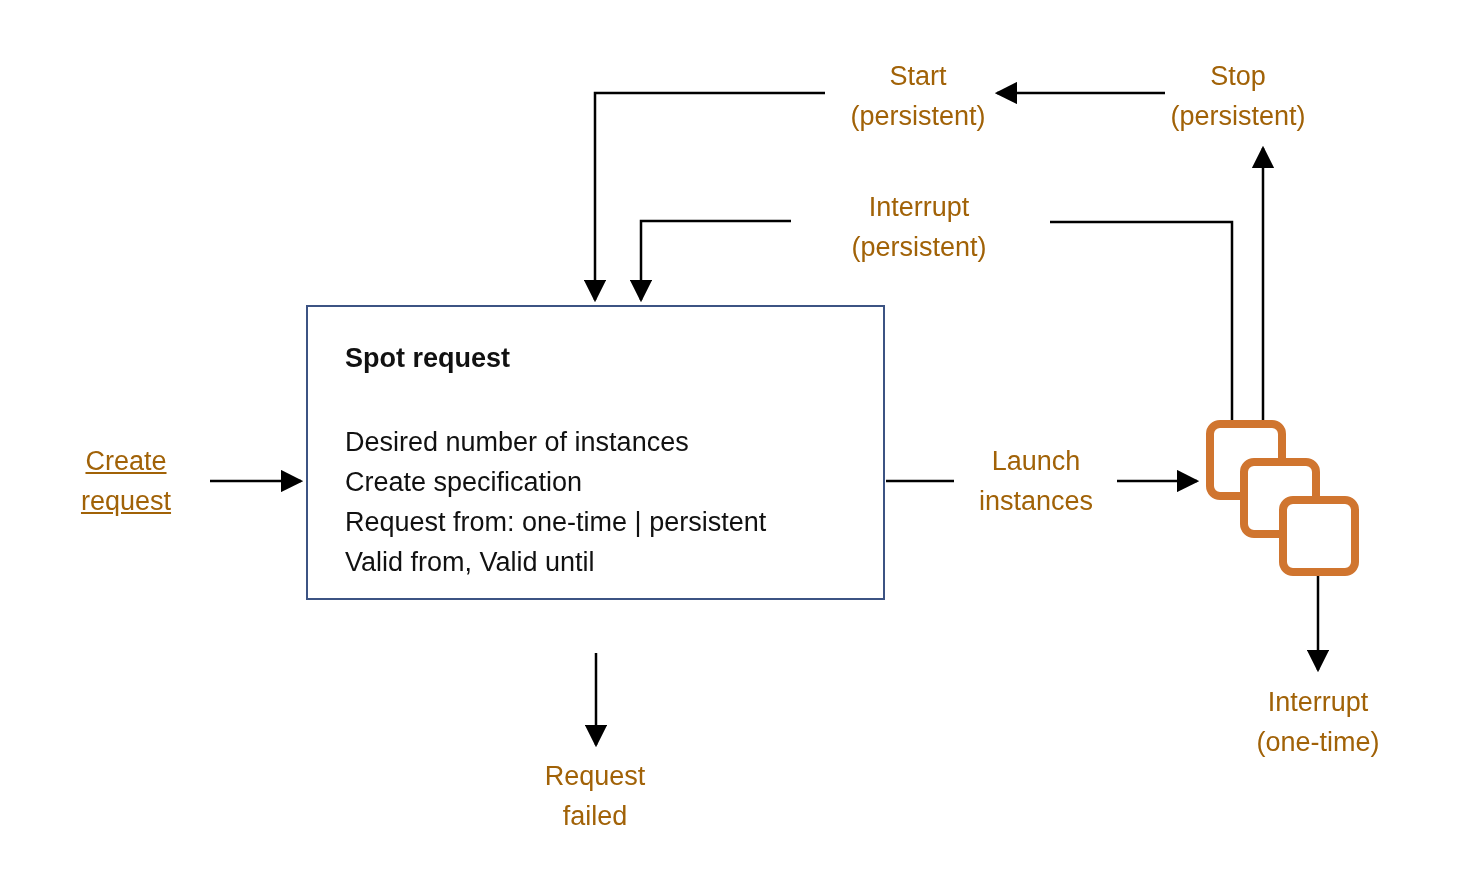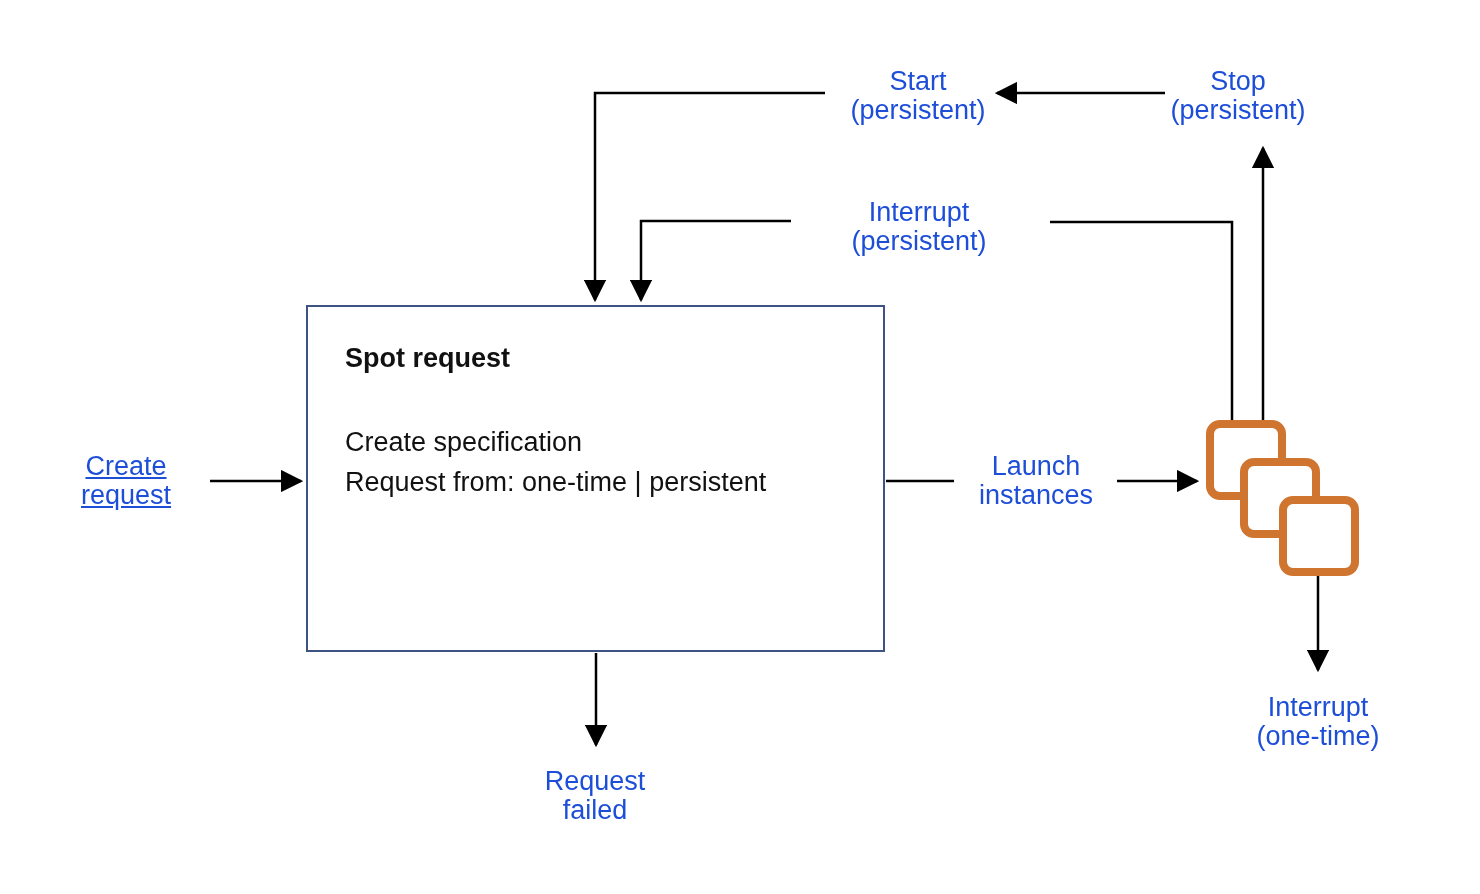--- a/index.html
+++ b/index.html
@@ -21,29 +21,29 @@
     top: 0;
     width: 1480px;
     height: 894px;
   }
   .lbl {
     position: absolute;
     transform: translate(-50%, -50%);
     white-space: pre-line;
     text-align: center;
     font-size: 27px;
-    line-height: 29px;
-    color: #1d4ed8;
+    line-height: 40px;
+    color: #a16207;
   }
   .spot-box {
     position: absolute;
     left: 306px;
     top: 305px;
     width: 579px;
-    height: 347px;
+    height: 295px;
     border: 2.5px solid #3c5383;
     box-sizing: border-box;
     background: #ffffff;
     padding: 31px 20px 0 37px;
   }
   .spot-box .box-title {
     font-weight: bold;
     font-size: 27px;
     line-height: 40px;
     color: #111111;
@@ -89,22 +89,24 @@
 
     <g>
       <rect x="1210" y="424" width="72" height="72" rx="10" fill="#ffffff" stroke-width="8" stroke="#d0752f"></rect>
       <rect x="1244" y="462" width="72" height="72" rx="10" fill="#ffffff" stroke-width="8" stroke="#d0752f"></rect>
       <rect x="1283" y="500" width="72" height="72" rx="10" fill="#ffffff" stroke-width="8" stroke="#d0752f"></rect>
     </g>
   </svg>
 
   <div class="spot-box">
     <div class="box-title">Spot request</div>
+    <div class="box-line">Desired number of instances</div>
     <div class="box-line">Create specification</div>
     <div class="box-line">Request from: one-time | persistent</div>
+    <div class="box-line">Valid from, Valid until</div>
   </div>
 
   <div class="lbl" style="left:126px; top:481px;text-decoration:underline;">Create
 request</div>
 
   <div class="lbl" style="left:918px; top:96px;">Start
 (persistent)</div>
 
   <div class="lbl" style="left:1238px; top:96px;">Stop
 (persistent)</div>

